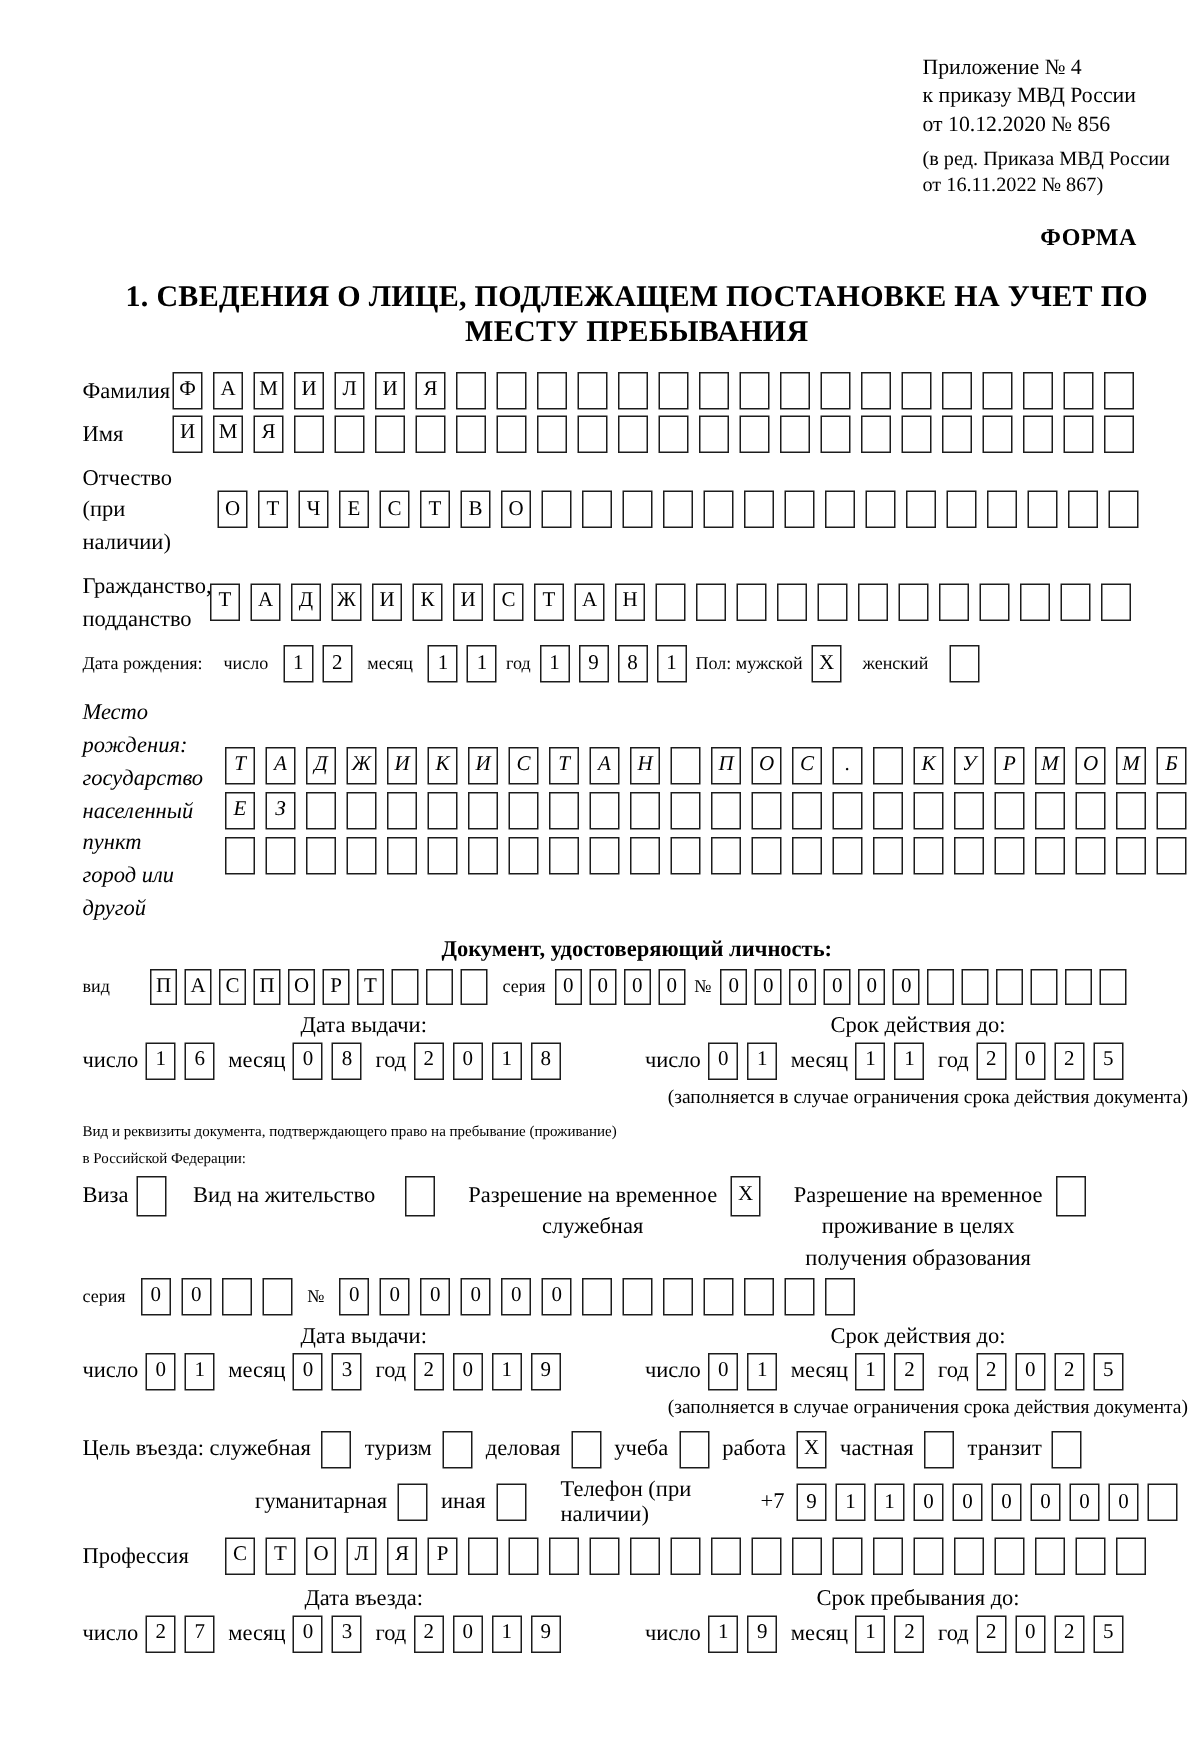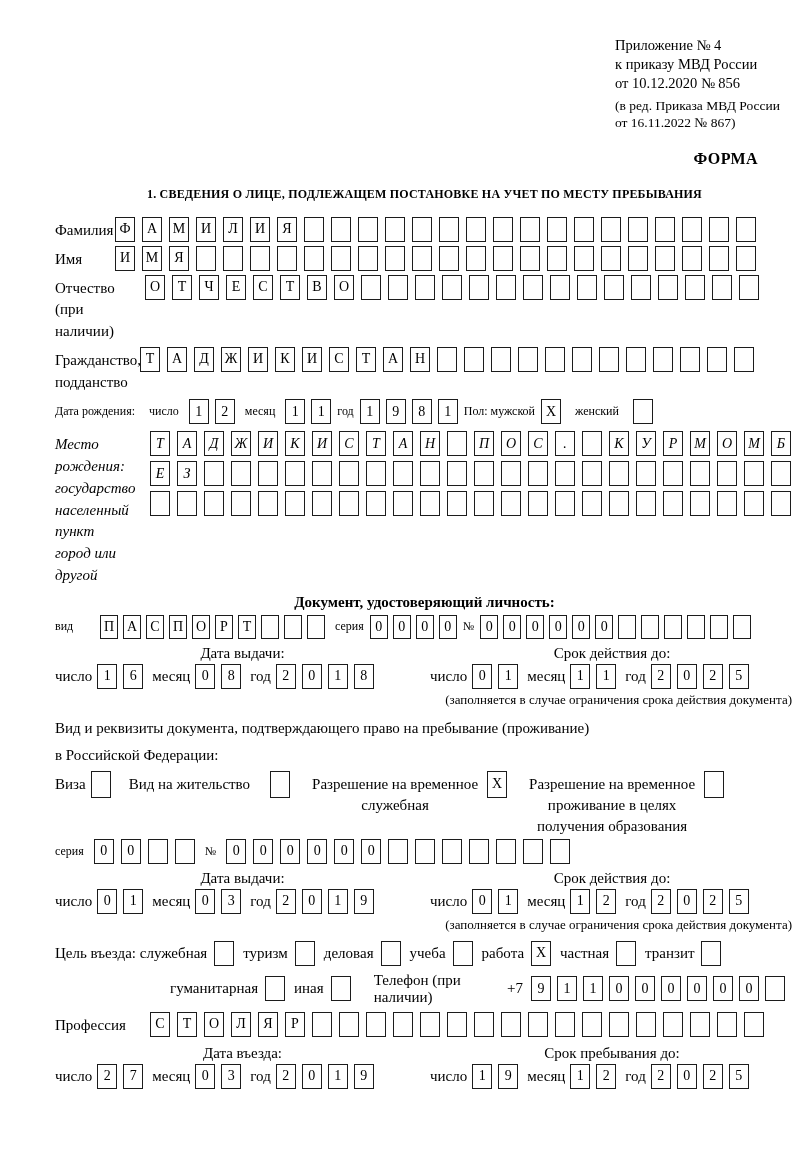--- a/index.html
+++ b/index.html
@@ -10,24 +10,24 @@
   }
   .page { padding:36px 6px 0 55px; box-sizing:border-box; }
 
   
   .appendix { margin-left:560px; font-size:14.5px; line-height:1.3; white-space:nowrap; }
   .amendment { margin-left:560px; font-size:13.5px; line-height:1.3; margin-top:4px; white-space:nowrap; }
   .forma { text-align:right; padding-right:36px; font-weight:bold; font-size:16px; margin-top:18px; letter-spacing:.4px; }
 
   .title { text-align:center; font-weight:bold; font-size:16px; margin-top:18px; line-height:1.5; letter-spacing:.2px; }
   .title-underline { display:inline-block; width:56px; border-bottom:2.2px solid #3a3a3a; margin-left:10px; }
-  .sec1 { text-align:center; font-weight:bold; font-size:12px; margin-top:19px; letter-spacing:.2px; }
+  .sec1 { text-align:center; font-weight:bold; font-size:20px; margin-top:19px; letter-spacing:.2px; }
 
   
-  .row { display:flex; align-items:flex-start; margin-top:4px; }
+  .row { display:flex; align-items:center; margin-top:4px; }
   .lbl { font-size:15px; padding-top:3px; line-height:1.45; flex:0 0 auto; }
   .w60 { width:60px; } .w85 { width:85px; } .w90 { width:90px; } .w95 { width:95px; }
 
   .cells { display:flex; gap:7px; flex:0 0 auto; }
   .cell {
     box-sizing:border-box; flex:0 0 20px; width:20px; height:25px;
     border:1.8px solid #1c1c1c; display:flex; align-items:center; justify-content:center;
     font-size:14px; background:#fff; line-height:1;
   }
   .tight { gap:5px; }
@@ -44,21 +44,21 @@
   .dates-hdr { display:flex; font-size:15px; margin-top:6px; }
   .dates-hdr .dh-left { width:375px; text-align:center; }
   .dates-hdr .dh-right { flex:1; text-align:center; }
   .daterow { display:flex; align-items:center; margin-top:2px; }
   .dgroup { display:flex; align-items:center; font-size:15px; }
   .dgroup .dlbl { margin-right:5px; }
   .dgroup .cells { margin-right:9px; }
   .dg-left { width:375px; }
   .note-right { text-align:right; font-size:13px; margin-top:3px; padding-right:2px; }
 
-  .para { font-size:15px; line-height:1.8; margin-top:7px; }
+  .para { font-size:10px; line-height:1.8; margin-top:7px; }
 
   
   .cbrow { display:flex; align-items:flex-start; margin-top:2px; font-size:15px; }
   .cbitem { display:flex; align-items:flex-start; }
   .cblbl { line-height:1.4; padding-top:3px; }
   .cblbl.center { text-align:center; }
   .cbbox { margin-left:9px; }
   .cbbox .cell { height:27px; }
 
   .purline { display:flex; align-items:center; font-size:15px; margin-top:8px; }

